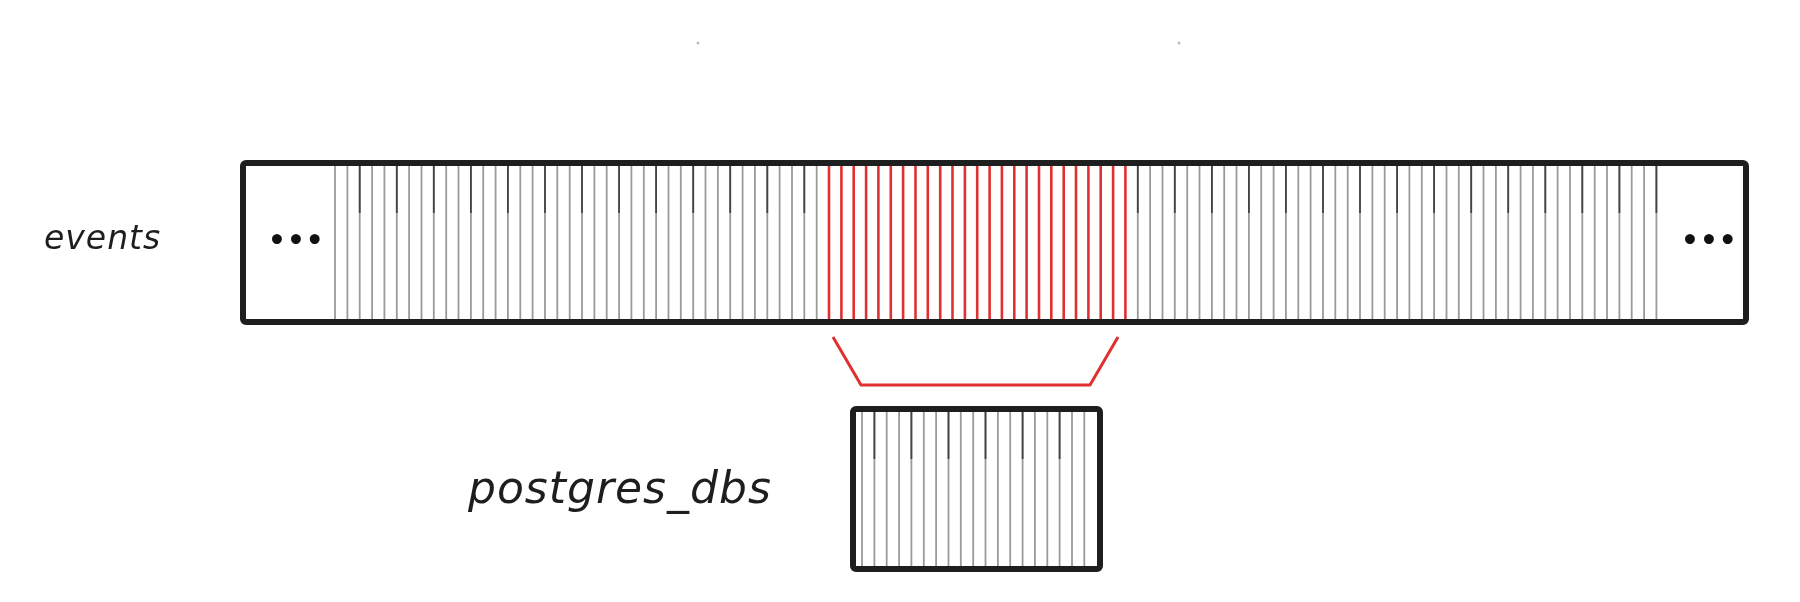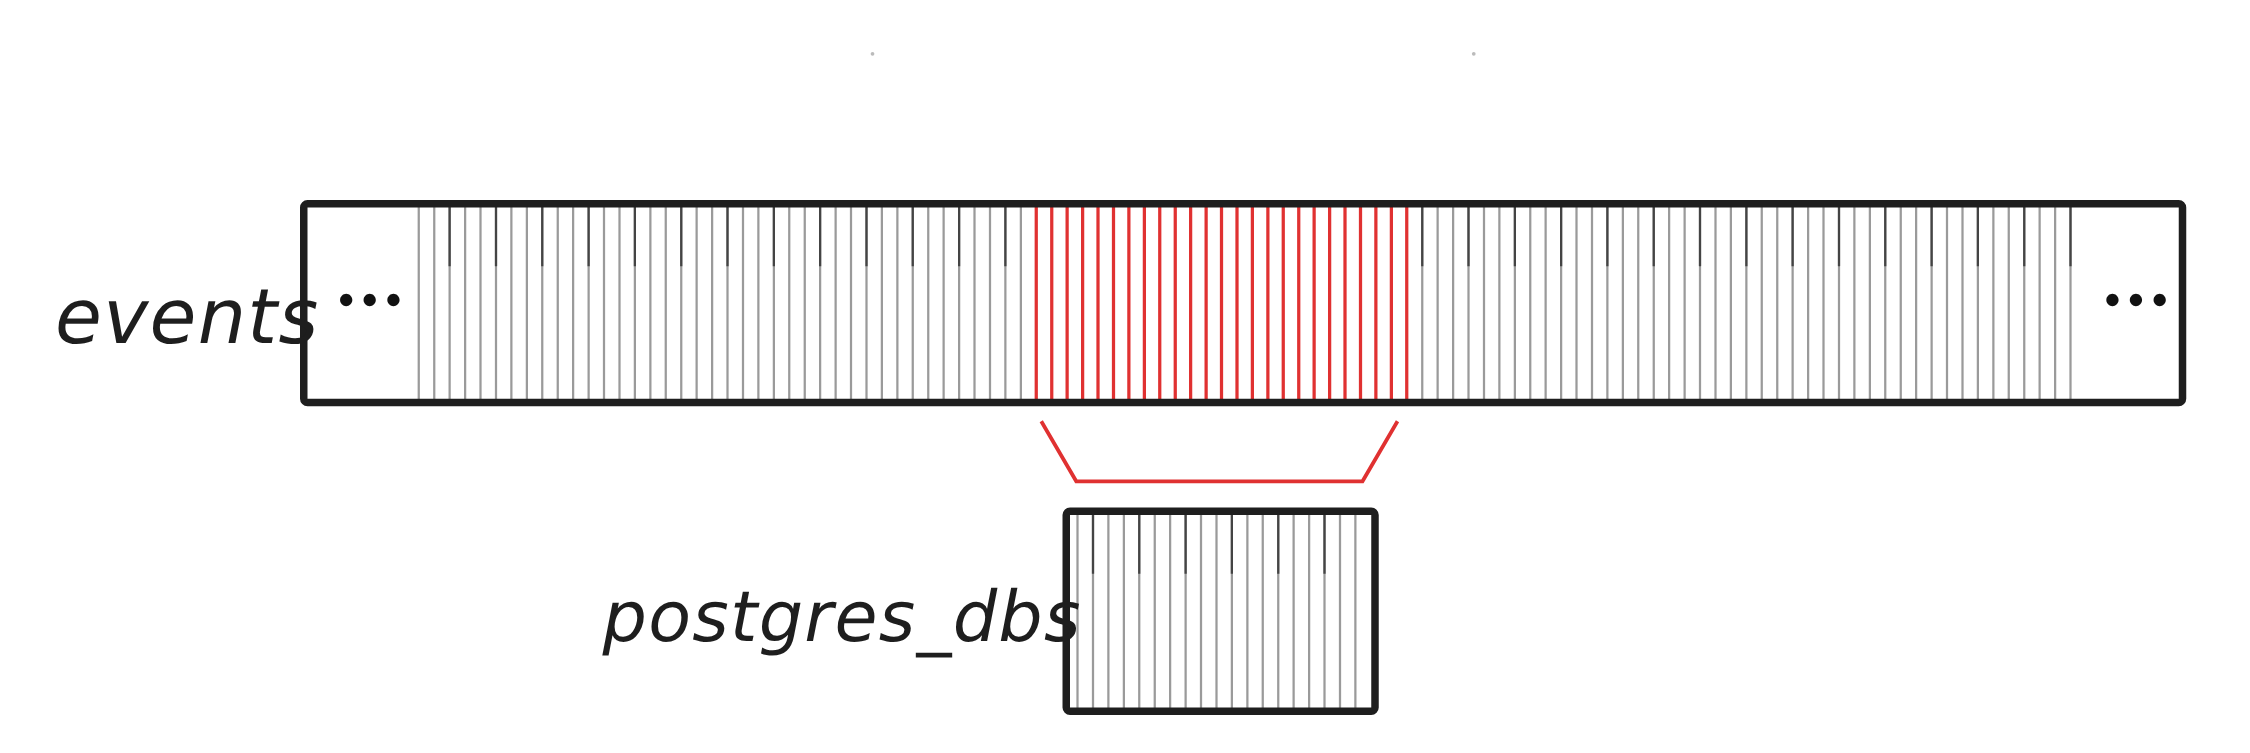--- a/index.html
+++ b/index.html
@@ -5,22 +5,22 @@
     html, body { margin: 0; padding: 0; background: #ffffff; }
     body { width: 1800px; height: 602px; position: relative; overflow: hidden; }
     #canvas { position: absolute; left: 0; top: 0; width: 1800px; height: 602px; }
     .label {
       position: absolute;
       font-family: "DejaVu Sans", sans-serif;
       color: #1e1e1e;
       white-space: nowrap;
       letter-spacing: 1px;
     }
-    .label-events { left: 44px; top: 218px; font-size: 61px; font-style: italic; }
-    .label-pg { left: 482px; top: 462px; font-size: 56px; font-style: italic; }
+    .label-events { left: 44px; top: 218px; font-size: 33px; font-style: italic; }
+    .label-pg { left: 468px; top: 462px; font-size: 44px; font-style: italic; }
     .dots {
       position: absolute;
       font-family: "DejaVu Sans", sans-serif;
       font-weight: bold;
       font-size: 28px;
       color: #111111;
       letter-spacing: 1px;
     }
     .dots-left { left: 268px; top: 224px; }
     .dots-right { left: 1681px; top: 224px; }

